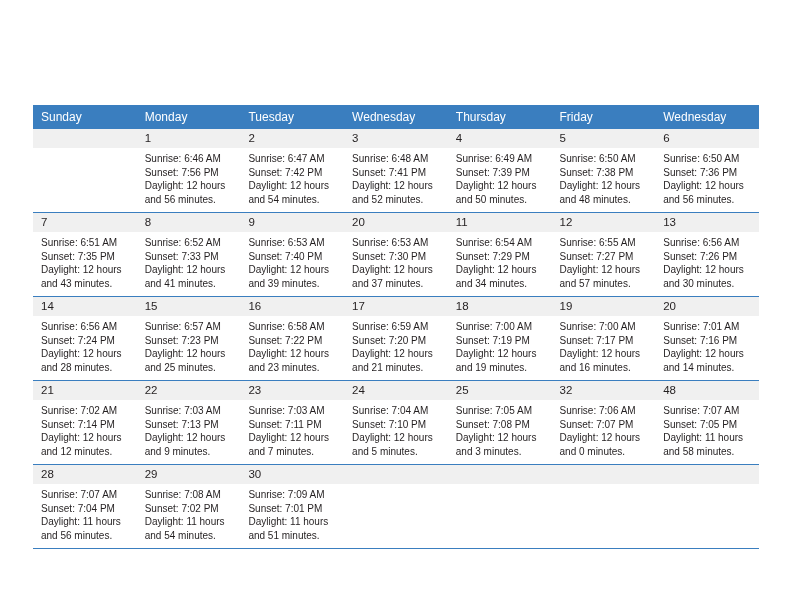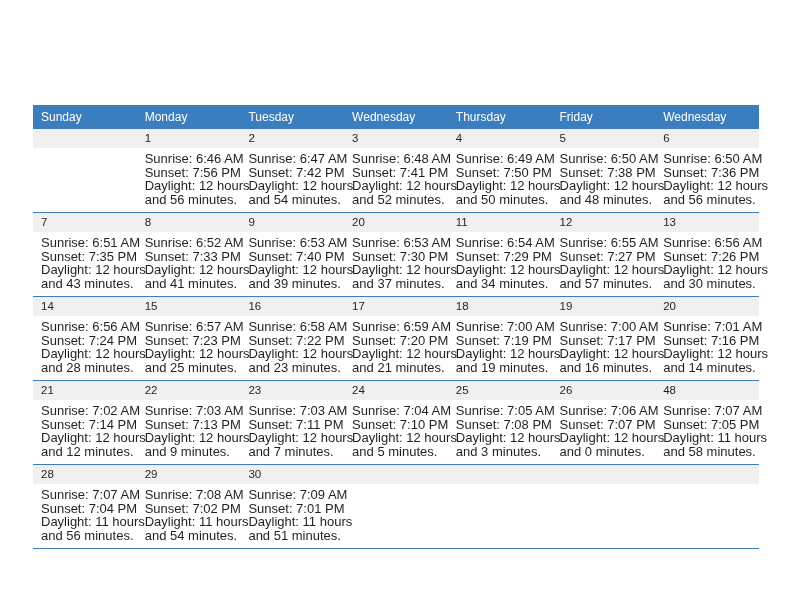--- a/index.html
+++ b/index.html
@@ -128,21 +128,21 @@
     color: #231f20;
     padding: 3px 0 3px 8px;
     line-height: 13px;
     height: 13px;
   }
   td.empty .daynum {
     background: #f0f0f0;
   }
   .lines {
     padding: 4px 6px 0 8px;
-    font-size: 13px;
+    font-size: 10px;
     line-height: 13.6px;
     color: #231f20;
   }
   .lines div {
     white-space: nowrap;
   }
 </style>
 </head>
 <body>
 
@@ -200,21 +200,21 @@
                   <div>Daylight: 12 hours</div>
                   <div>and 52 minutes.</div>
                 </div>
               </div>
             </td>
             <td>
               <div class="cell-inner">
                 <div class="daynum">4</div>
                 <div class="lines">
                   <div>Sunrise: 6:49 AM</div>
-                  <div>Sunset: 7:50 PM</div>
+                  <div>Sunset: 7:39 PM</div>
                   <div>Daylight: 12 hours</div>
                   <div>and 50 minutes.</div>
                 </div>
               </div>
             </td>
             <td>
               <div class="cell-inner">
                 <div class="daynum">5</div>
                 <div class="lines">
                   <div>Sunrise: 6:50 AM</div>
@@ -445,21 +445,21 @@
                 <div class="lines">
                   <div>Sunrise: 7:05 AM</div>
                   <div>Sunset: 7:08 PM</div>
                   <div>Daylight: 12 hours</div>
                   <div>and 3 minutes.</div>
                 </div>
               </div>
             </td>
             <td>
               <div class="cell-inner">
-                <div class="daynum">26</div>
+                <div class="daynum">32</div>
                 <div class="lines">
                   <div>Sunrise: 7:06 AM</div>
                   <div>Sunset: 7:07 PM</div>
                   <div>Daylight: 12 hours</div>
                   <div>and 0 minutes.</div>
                 </div>
               </div>
             </td>
             <td>
               <div class="cell-inner">

